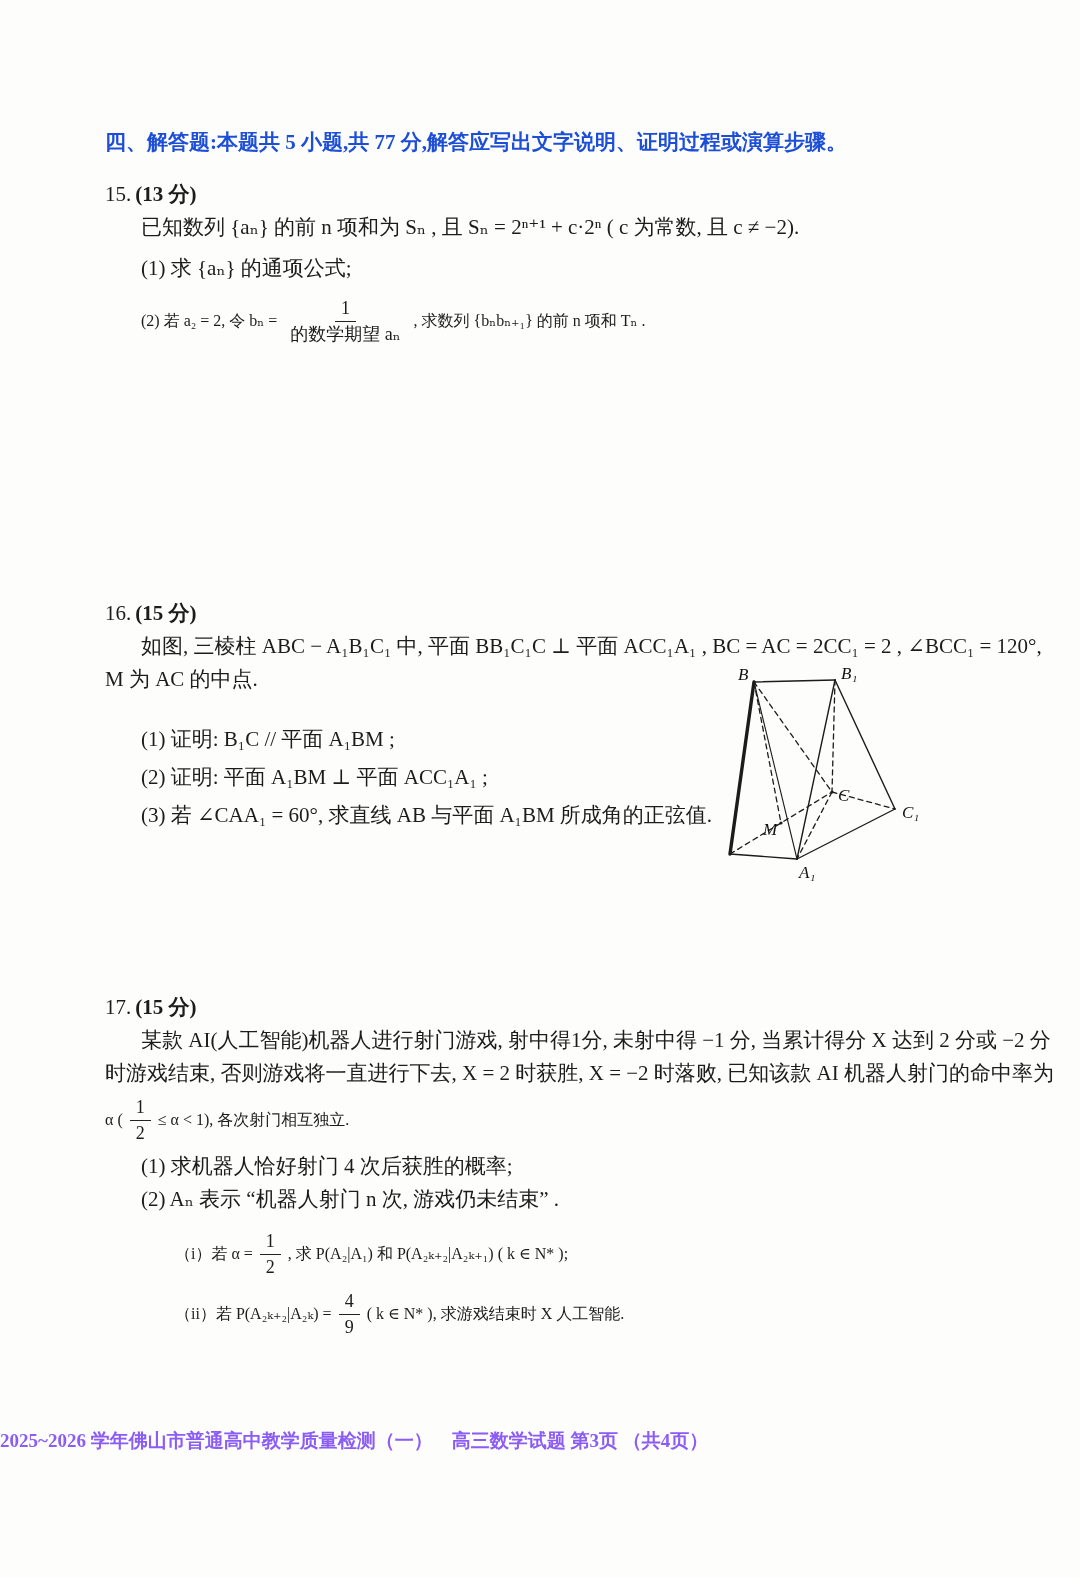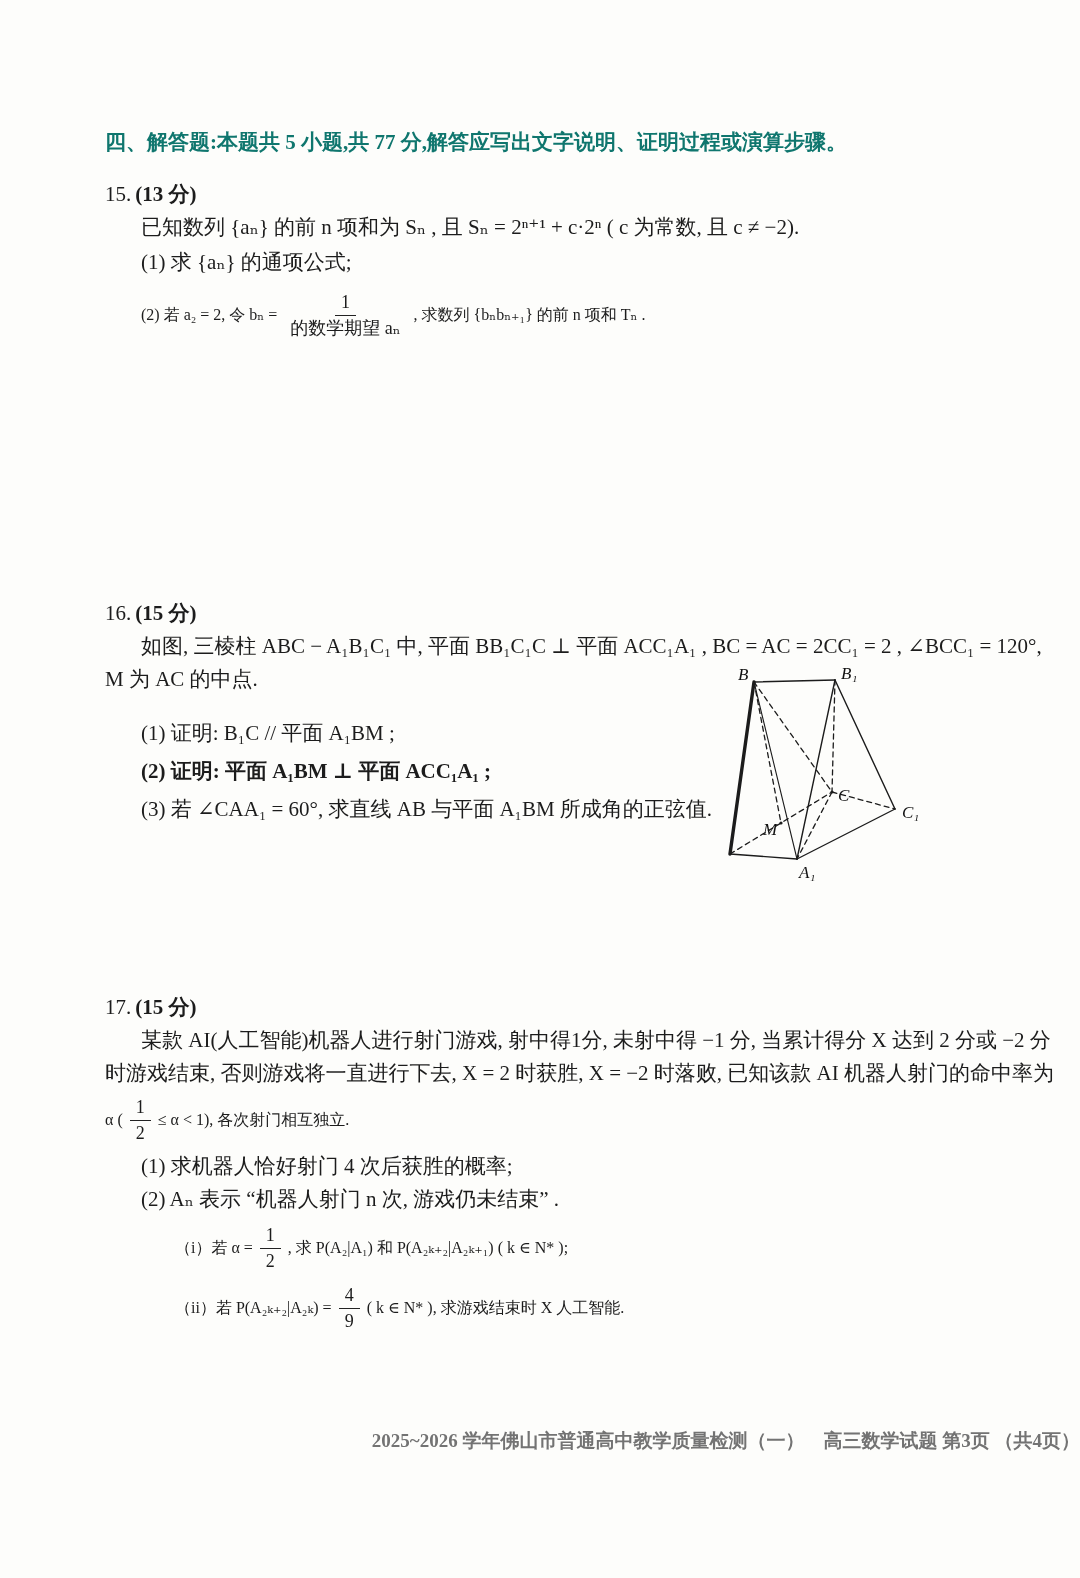--- a/index.html
+++ b/index.html
@@ -7,43 +7,43 @@
     position:relative;
     width:1080px; height:1578px;
     margin:0 auto;
     background:#fdfdfb;
     font-family:"Liberation Serif","DejaVu Serif",serif;
     color:#1c1c1c;
     overflow:hidden;
   }
   .block { position:absolute; left:105px; right:95px; }
   .line { font-size:21px; line-height:33px; white-space:nowrap; }
-  .sec-head { font-weight:bold; color:#0f766e; }
+  .sec-head { font-weight:bold; color:#1d4ed8; }
   .qnum { margin-top:19px; }
   .qnum .pts { font-weight:bold; margin-left:4px; }
   .indent { padding-left:36px; }
   .indent2 { padding-left:70px; }
-  .mt4 { margin-top:2px; }
+  .mt4 { margin-top:8px; }
   .mt6 { margin-top:6px; }
   .fline { display:flex; align-items:center; }
   .fline > span { white-space:pre; }
   .frac {
     display:inline-flex; flex-direction:column; align-items:center;
     font-size:18px; line-height:1.25; margin:0 7px; text-align:center;
   }
   .frac .num { padding:0 6px 1px; border-bottom:1.5px solid #222; }
   .frac .den { padding:1px 6px 0; }
   .tallline { min-height:60px; }
   .figure {
     position:absolute; left:725px; top:665px;
     width:212px; height:227px;
   }
   .footer {
     position:absolute; top:1428px; left:0; width:100%;
-    text-align:right; font-size:19px; font-weight:600; color:#737373;
+    text-align:left; font-size:19px; font-weight:600; color:#8b5cf6;
   }
 </style>
 </head>
 <body>
 
 <div class="page">
 
   <div class="block" style="top:126px;">
     <div class="line sec-head">
       <span>四、解答题:</span><span>本题共 5 小题,共 77 分,解答应写出文字说明、证明过程或演算步骤。</span>
@@ -62,22 +62,22 @@
       <span>, 求数列 {bₙbₙ₊₁} 的前 n 项和 Tₙ .</span>
     </div>
   </div>
 
   <div class="block" style="top:578px;">
     <div class="line qnum">
       <span>16.</span><span class="pts">(15 分)</span>
     </div>
     <div class="line indent">如图, 三棱柱 ABC − A₁B₁C₁ 中, 平面 BB₁C₁C ⊥ 平面 ACC₁A₁ , BC = AC = 2CC₁ = 2 , ∠BCC₁ = 120°,</div>
     <div class="line">M 为 AC 的中点.</div>
-    <div class="line indent" style="margin-top:18px; line-height:38px;">(1) 证明: B₁C // 平面 A₁BM ;</div>
-    <div class="line indent" style="line-height:38px;font-weight:bold;">(2) 证明: 平面 A₁BM ⊥ 平面 ACC₁A₁ ;</div>
+    <div class="line indent" style="margin-top:24px; line-height:38px;">(1) 证明: B₁C // 平面 A₁BM ;</div>
+    <div class="line indent" style="line-height:38px;">(2) 证明: 平面 A₁BM ⊥ 平面 ACC₁A₁ ;</div>
     <div class="line indent" style="line-height:38px;">(3) 若 ∠CAA₁ = 60°, 求直线 AB 与平面 A₁BM 所成角的正弦值.</div>
   </div>
 
   <svg class="figure" viewBox="0 0 212 227">
     <g stroke="#1c1c1c" fill="none" stroke-linecap="round">
 
       <line x1="5" y1="189" x2="29" y2="17" stroke-width="3.4"></line>
       <line x1="29" y1="17" x2="110" y2="15" stroke-width="1.4"></line>
       <line x1="5" y1="189" x2="72" y2="194" stroke-width="1.4"></line>
       <line x1="72" y1="194" x2="110" y2="15" stroke-width="1.4"></line>

